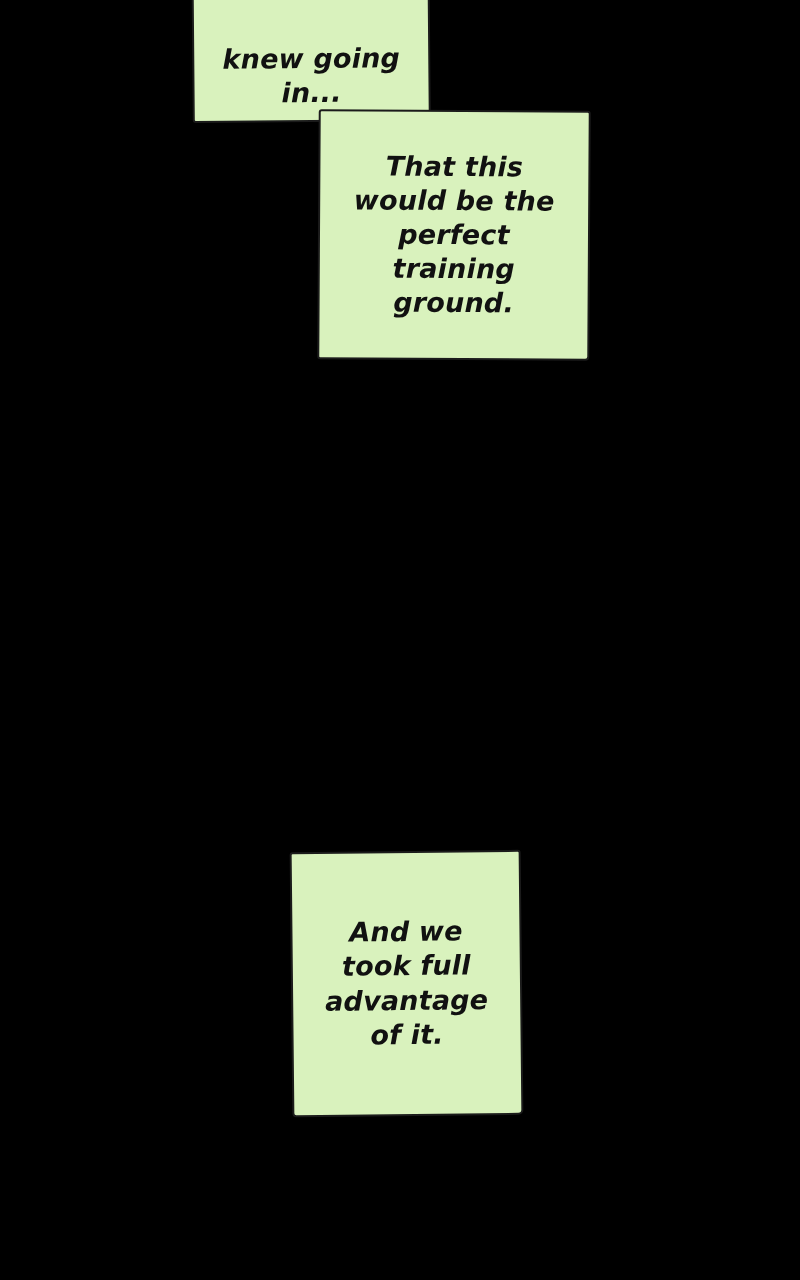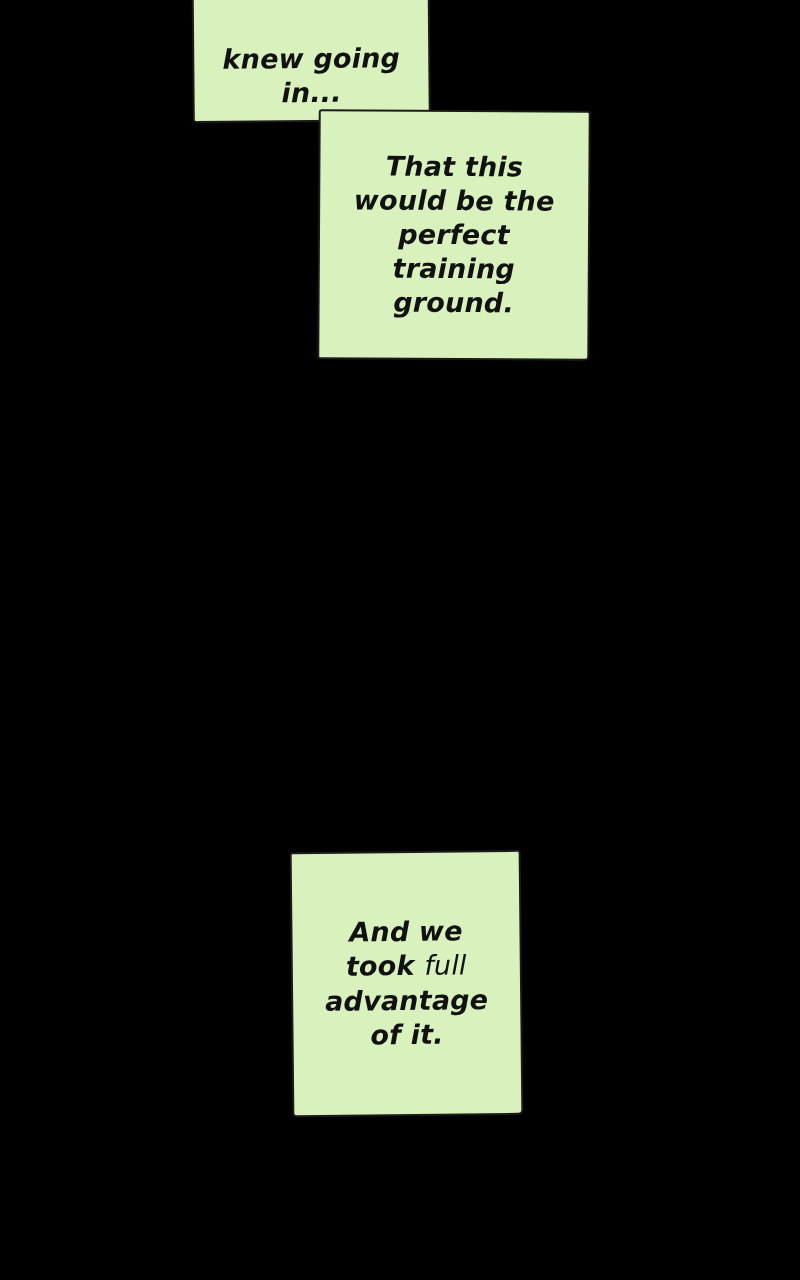--- a/index.html
+++ b/index.html
@@ -72,21 +72,21 @@
     border-radius: 3px 3px 5px 4px;
     transform: rotate(-0.6deg);
   }
 
   .bubble .txt {
     display: block;
     width: 100%;
     white-space: pre-line;
   }
   .bubble .txt b {
-    font-weight: 400;
+    font-weight: 700;
   }
 </style>
 </head>
 <body>
 
 <div class="panel" style="left:0;top:0;width:800px;height:1280px;"></div>
 
 <div class="bubble" id="bubble-1">
   <span class="txt">knew going
 in...</span>

